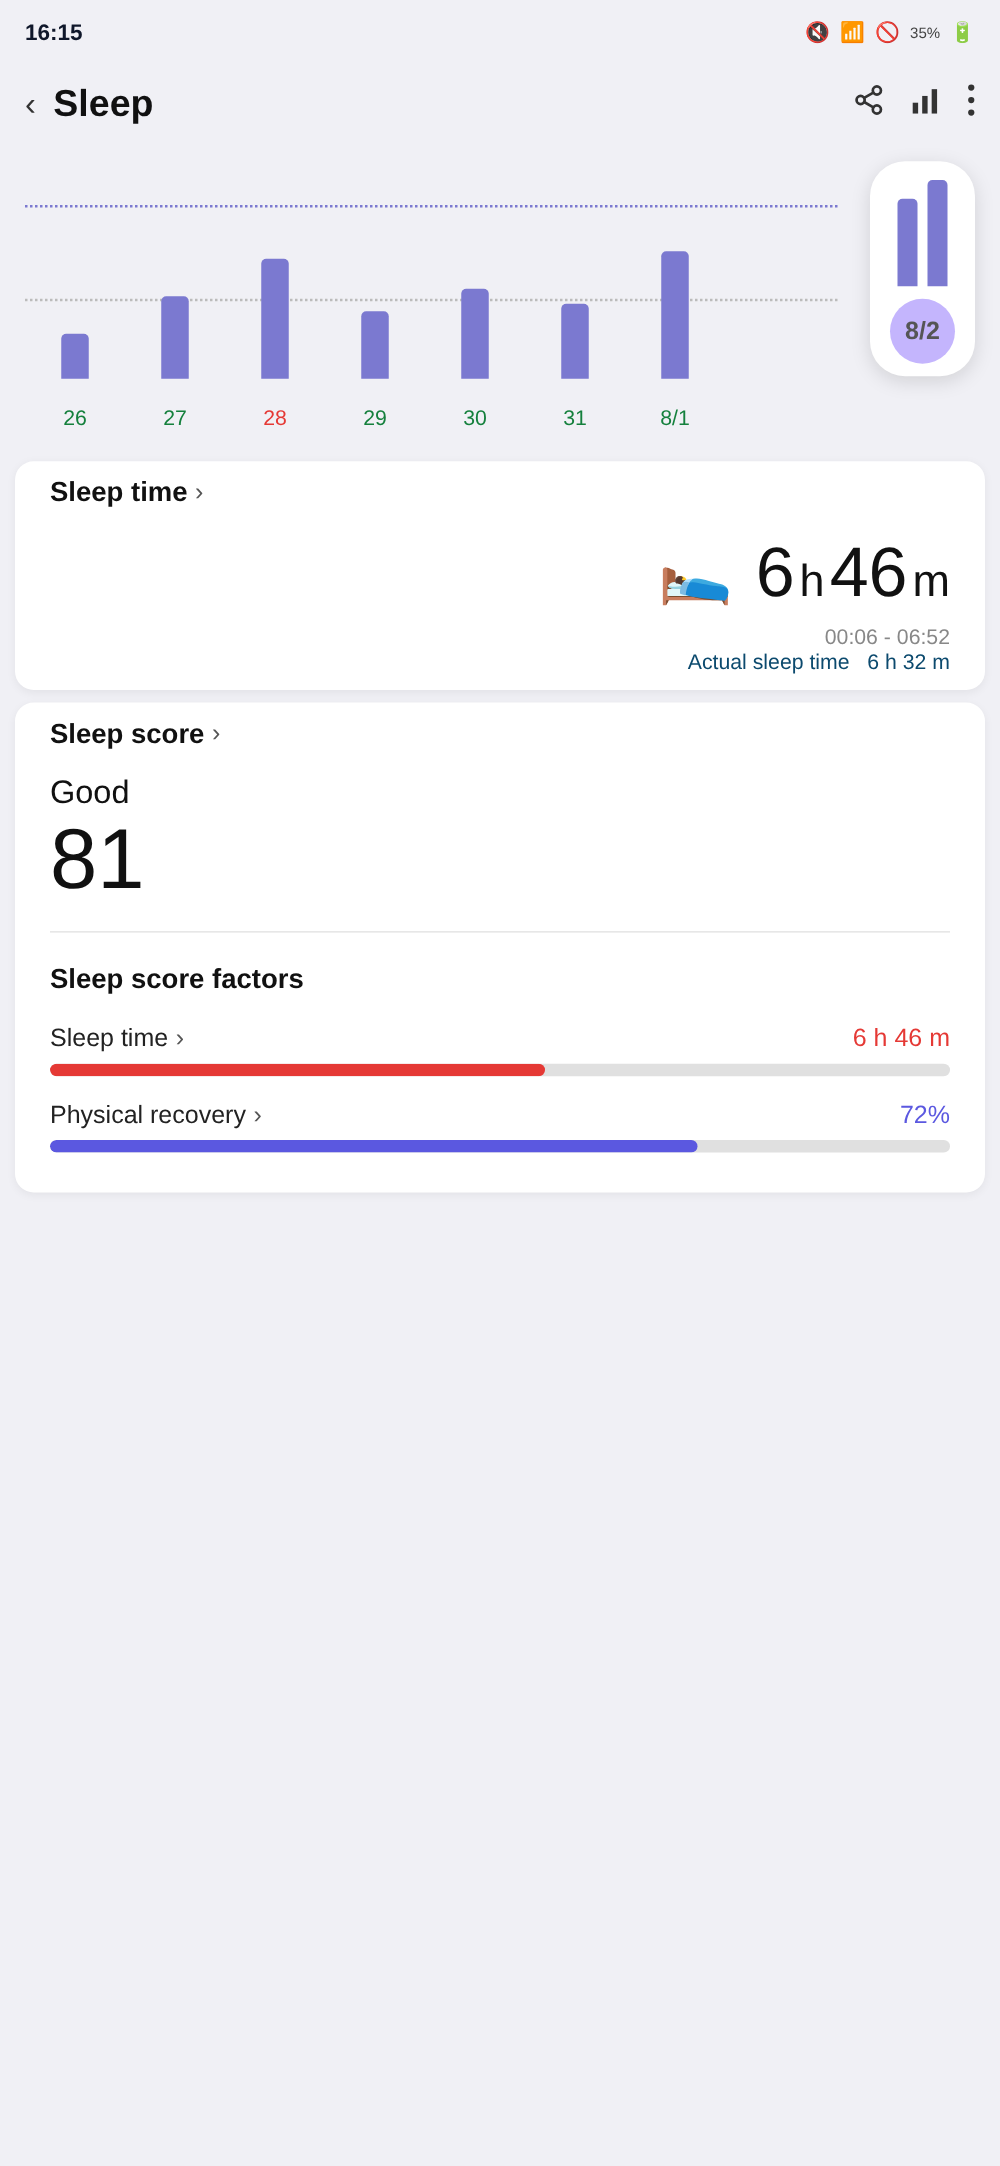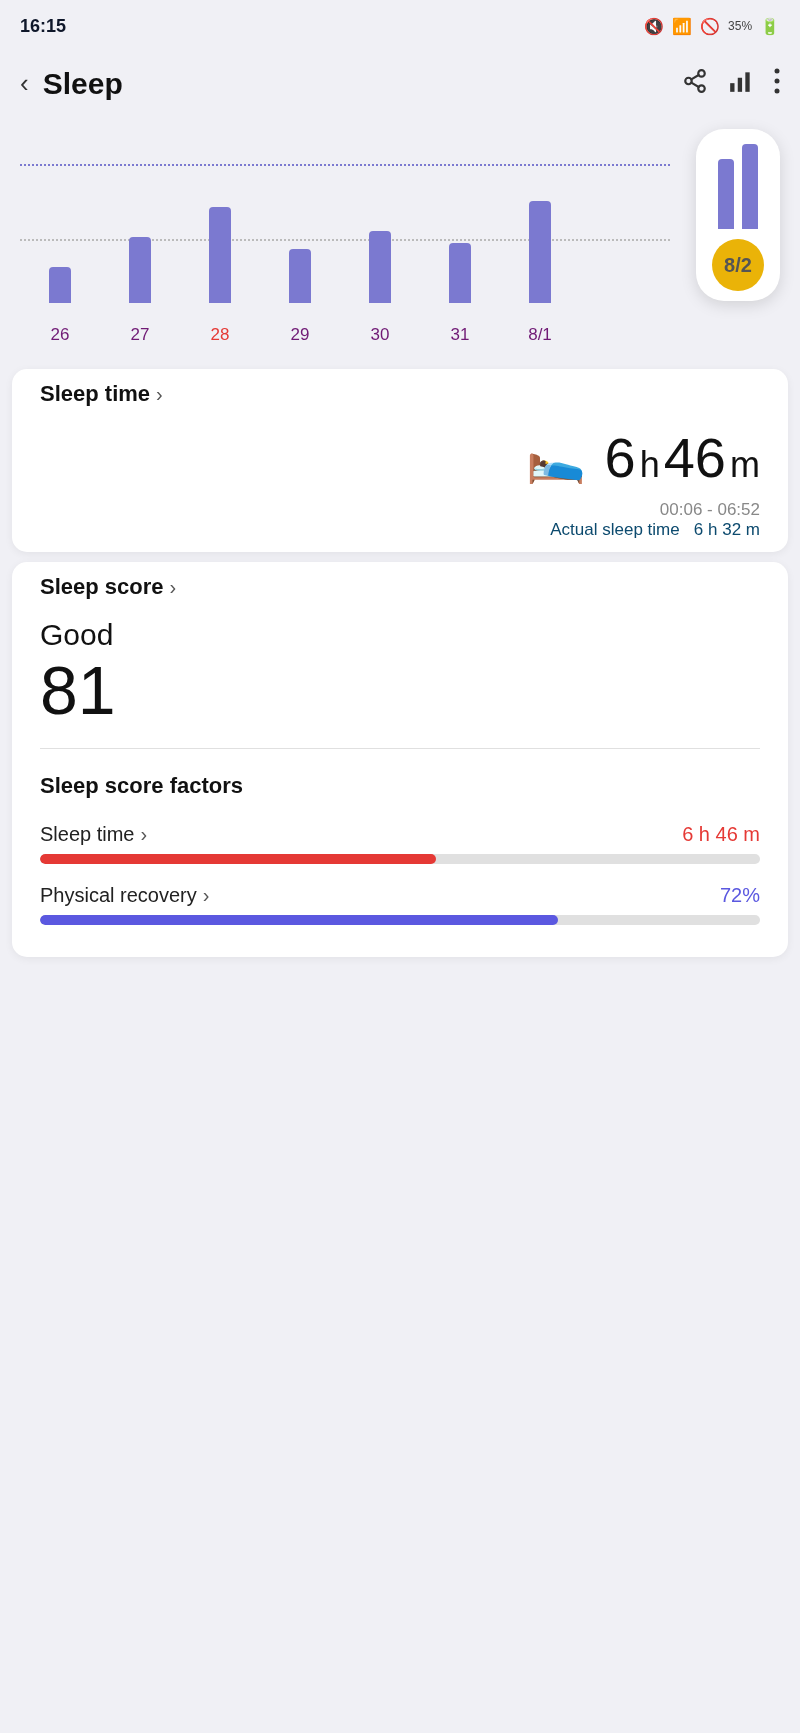--- a/index.html
+++ b/index.html
@@ -140,21 +140,21 @@
       gap: 8px;
       align-items: flex-end;
       height: 90px;
     }
     .tooltip-bar-inner {
       width: 16px;
       border-radius: 4px 4px 0 0;
       background: #7b79d0;
     }
     .tooltip-date-circle {
-      background: #eab308;
+      background: #c4b5fd;
       border-radius: 50%;
       width: 52px;
       height: 52px;
       display: flex;
       align-items: center;
       justify-content: center;
       font-size: 20px;
       font-weight: 600;
       color: #555;
       margin-top: 4px;
@@ -164,21 +164,21 @@
       position: absolute;
       bottom: 14px;
       left: 20px;
       right: 140px;
       display: flex;
     }
     .x-label {
       flex: 1;
       text-align: center;
       font-size: 17px;
-      color: #701a75;
+      color: #15803d;
     }
     .x-label.red { color: #e53935; }
 
     
     .card {
       background: white;
       border-radius: 15px;
       margin: 10px 12px;
       padding: 12px 28px;
       box-shadow: 0 2px 8px rgba(0,0,0,0.06);
@@ -231,21 +231,21 @@
       font-size: 17px;
       color: #888;
     }
     .sleep-actual {
       font-size: 17px;
       color: #0c4a6e;
     }
 
     
     .score-label {
-      font-size: 30px;
+      font-size: 26px;
       font-weight: 500;
       color: #111;
       margin-bottom: 4px;
     }
     .score-number {
       font-size: 68px;
       font-weight: 300;
       color: #111;
       line-height: 1;
     }

